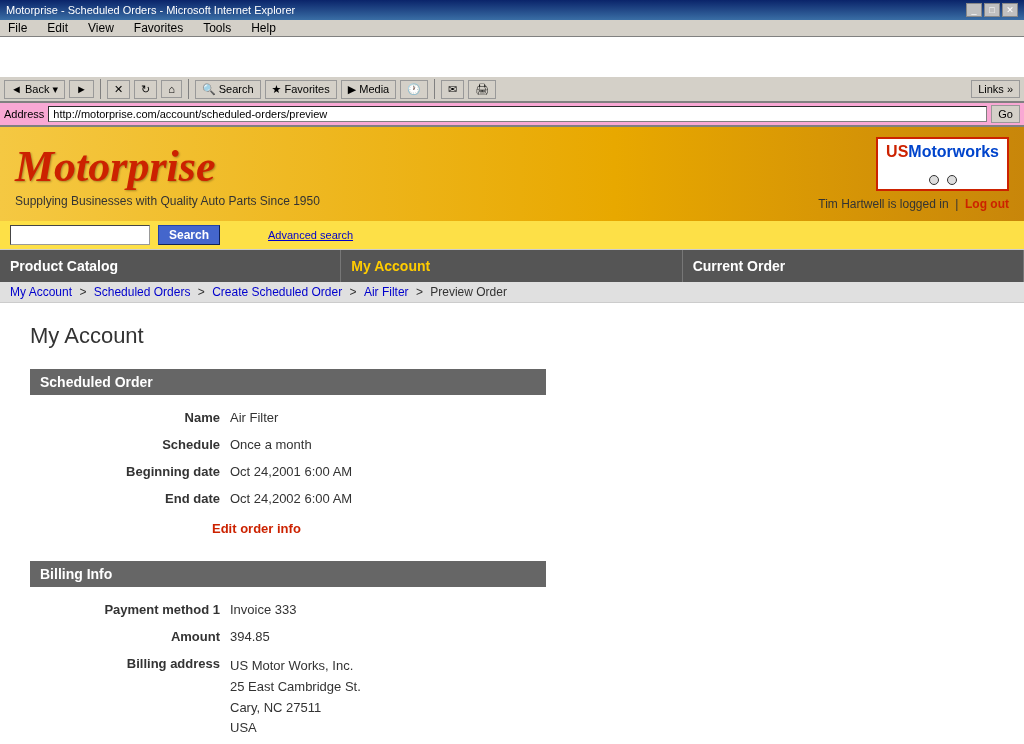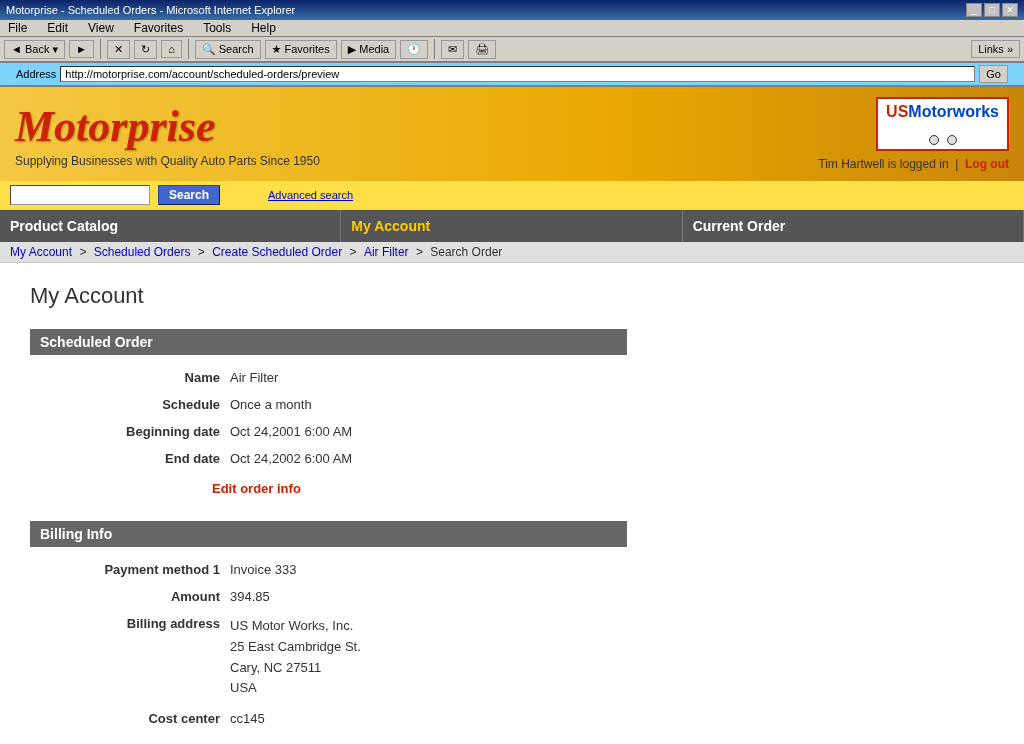--- a/index.html
+++ b/index.html
@@ -33,34 +33,35 @@
       font-size: 12px;
     }
     .menu-bar span { cursor: pointer; padding: 1px 4px; }
 
     .toolbar {
       background: #d4d0c8;
       border-bottom: 2px solid #808080;
       padding: 2px 4px;
       display: flex; align-items: center; gap: 4px;
       font-size: 11px;
+      margin-top: 40px;
     }
     .toolbar-btn {
       background: #d4d0c8;
       border: 1px solid #999;
       padding: 2px 6px;
       font-size: 11px;
       cursor: pointer;
       display: flex; align-items: center; gap: 2px;
     }
     .toolbar-separator { width: 1px; height: 20px; background: #808080; margin: 0 2px; }
     .address-bar-area {
-      background: #7dd3fc;
+      background: #f9a8d4;
       border-bottom: 2px solid #808080;
-      padding: 2px 16px;
+      padding: 2px 4px;
       display: flex; align-items: center; gap: 4px;
       font-size: 11px;
     }
     .address-input {
       flex: 1;
       border: 1px inset #808080;
       padding: 1px 4px;
       font-size: 11px;
       background: white;
     }
@@ -182,21 +183,21 @@
     }
 
     
     .section-header {
       background: #666;
       color: white;
       font-weight: bold;
       font-size: 14px;
       padding: 5px 10px;
       margin-bottom: 15px;
-      width: 597px;
+      width: 516px;
     }
 
     
     .info-grid {
       display: grid;
       grid-template-columns: 170px auto;
       gap: 12px 10px;
       margin-bottom: 15px;
       padding-left: 20px;
     }
@@ -317,21 +318,21 @@
 
   <div class="breadcrumb-bar">
     <a class="breadcrumb-link">My Account</a>
     <span class="breadcrumb-sep"> &gt; </span>
     <a class="breadcrumb-link">Scheduled Orders</a>
     <span class="breadcrumb-sep"> &gt; </span>
     <a class="breadcrumb-link">Create Scheduled Order</a>
     <span class="breadcrumb-sep"> &gt; </span>
     <a class="breadcrumb-link">Air Filter</a>
     <span class="breadcrumb-sep"> &gt; </span>
-    <span class="breadcrumb-current">Search Order</span>
+    <span class="breadcrumb-current">Preview Order</span>
   </div>
 
   <div class="main-content">
     <h1 class="page-title">My Account</h1>
 
     <div class="section-block">
       <div class="section-header">
         <span>Scheduled Order</span>
       </div>
       <div class="info-grid">

